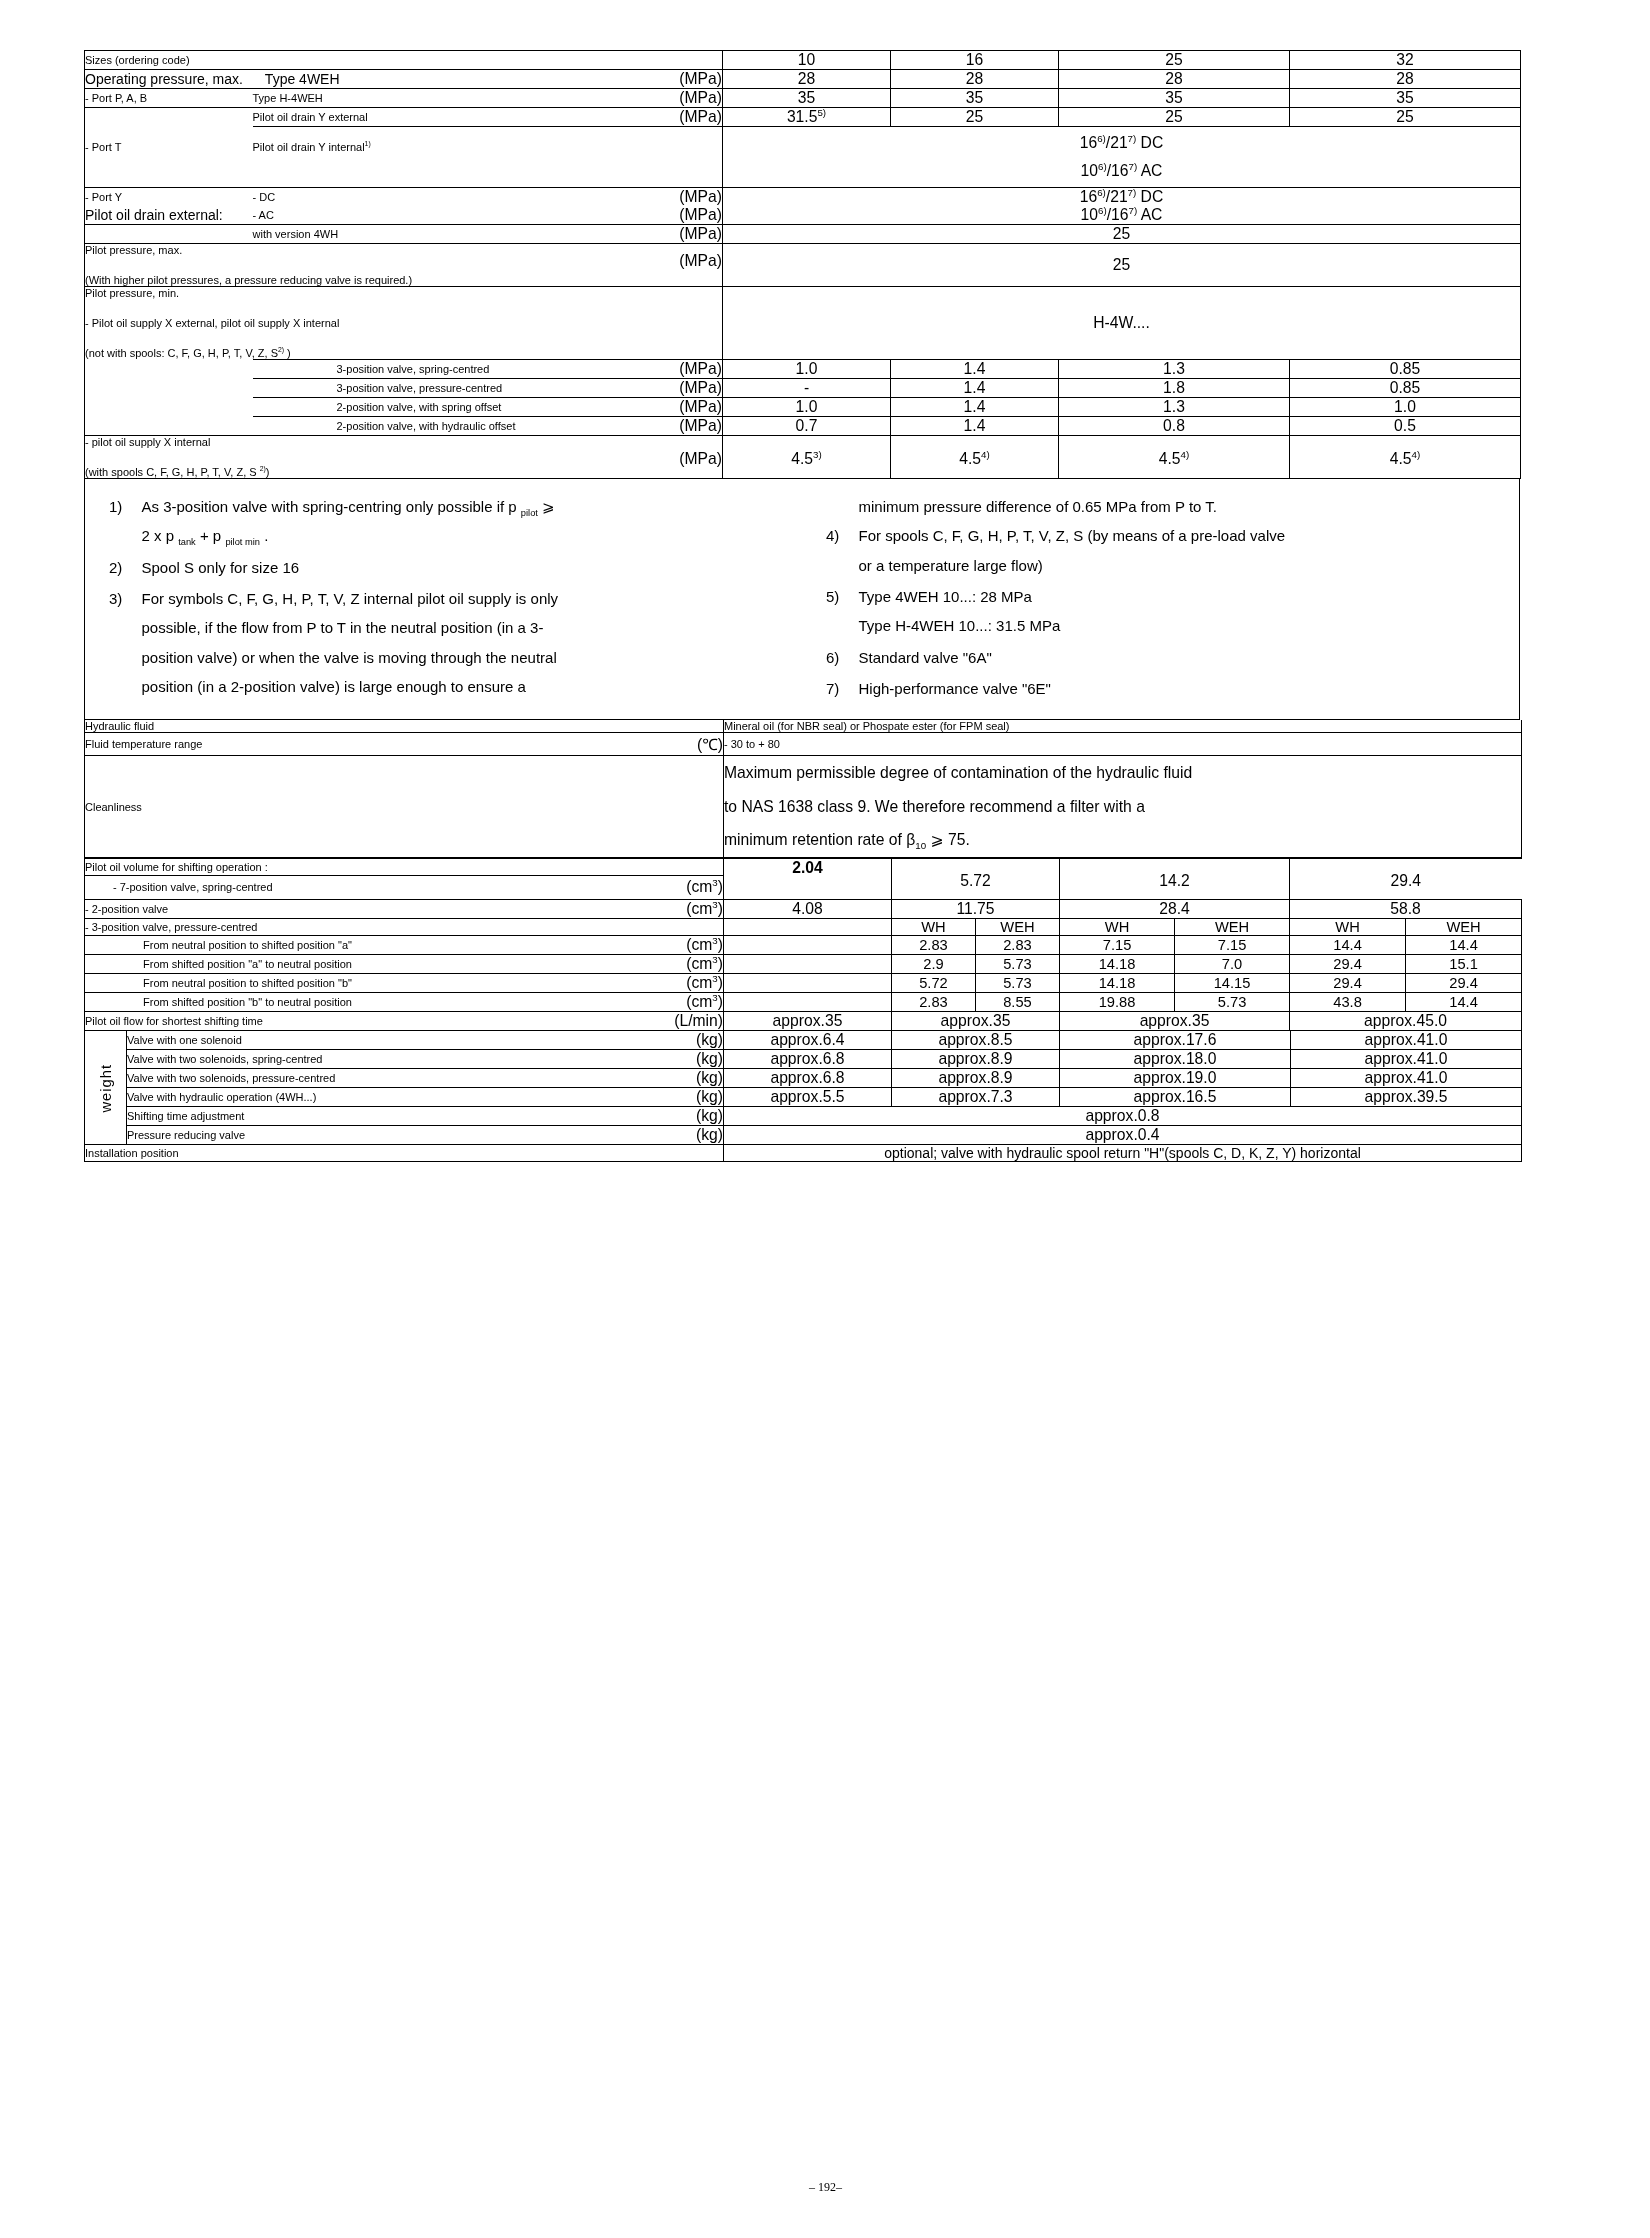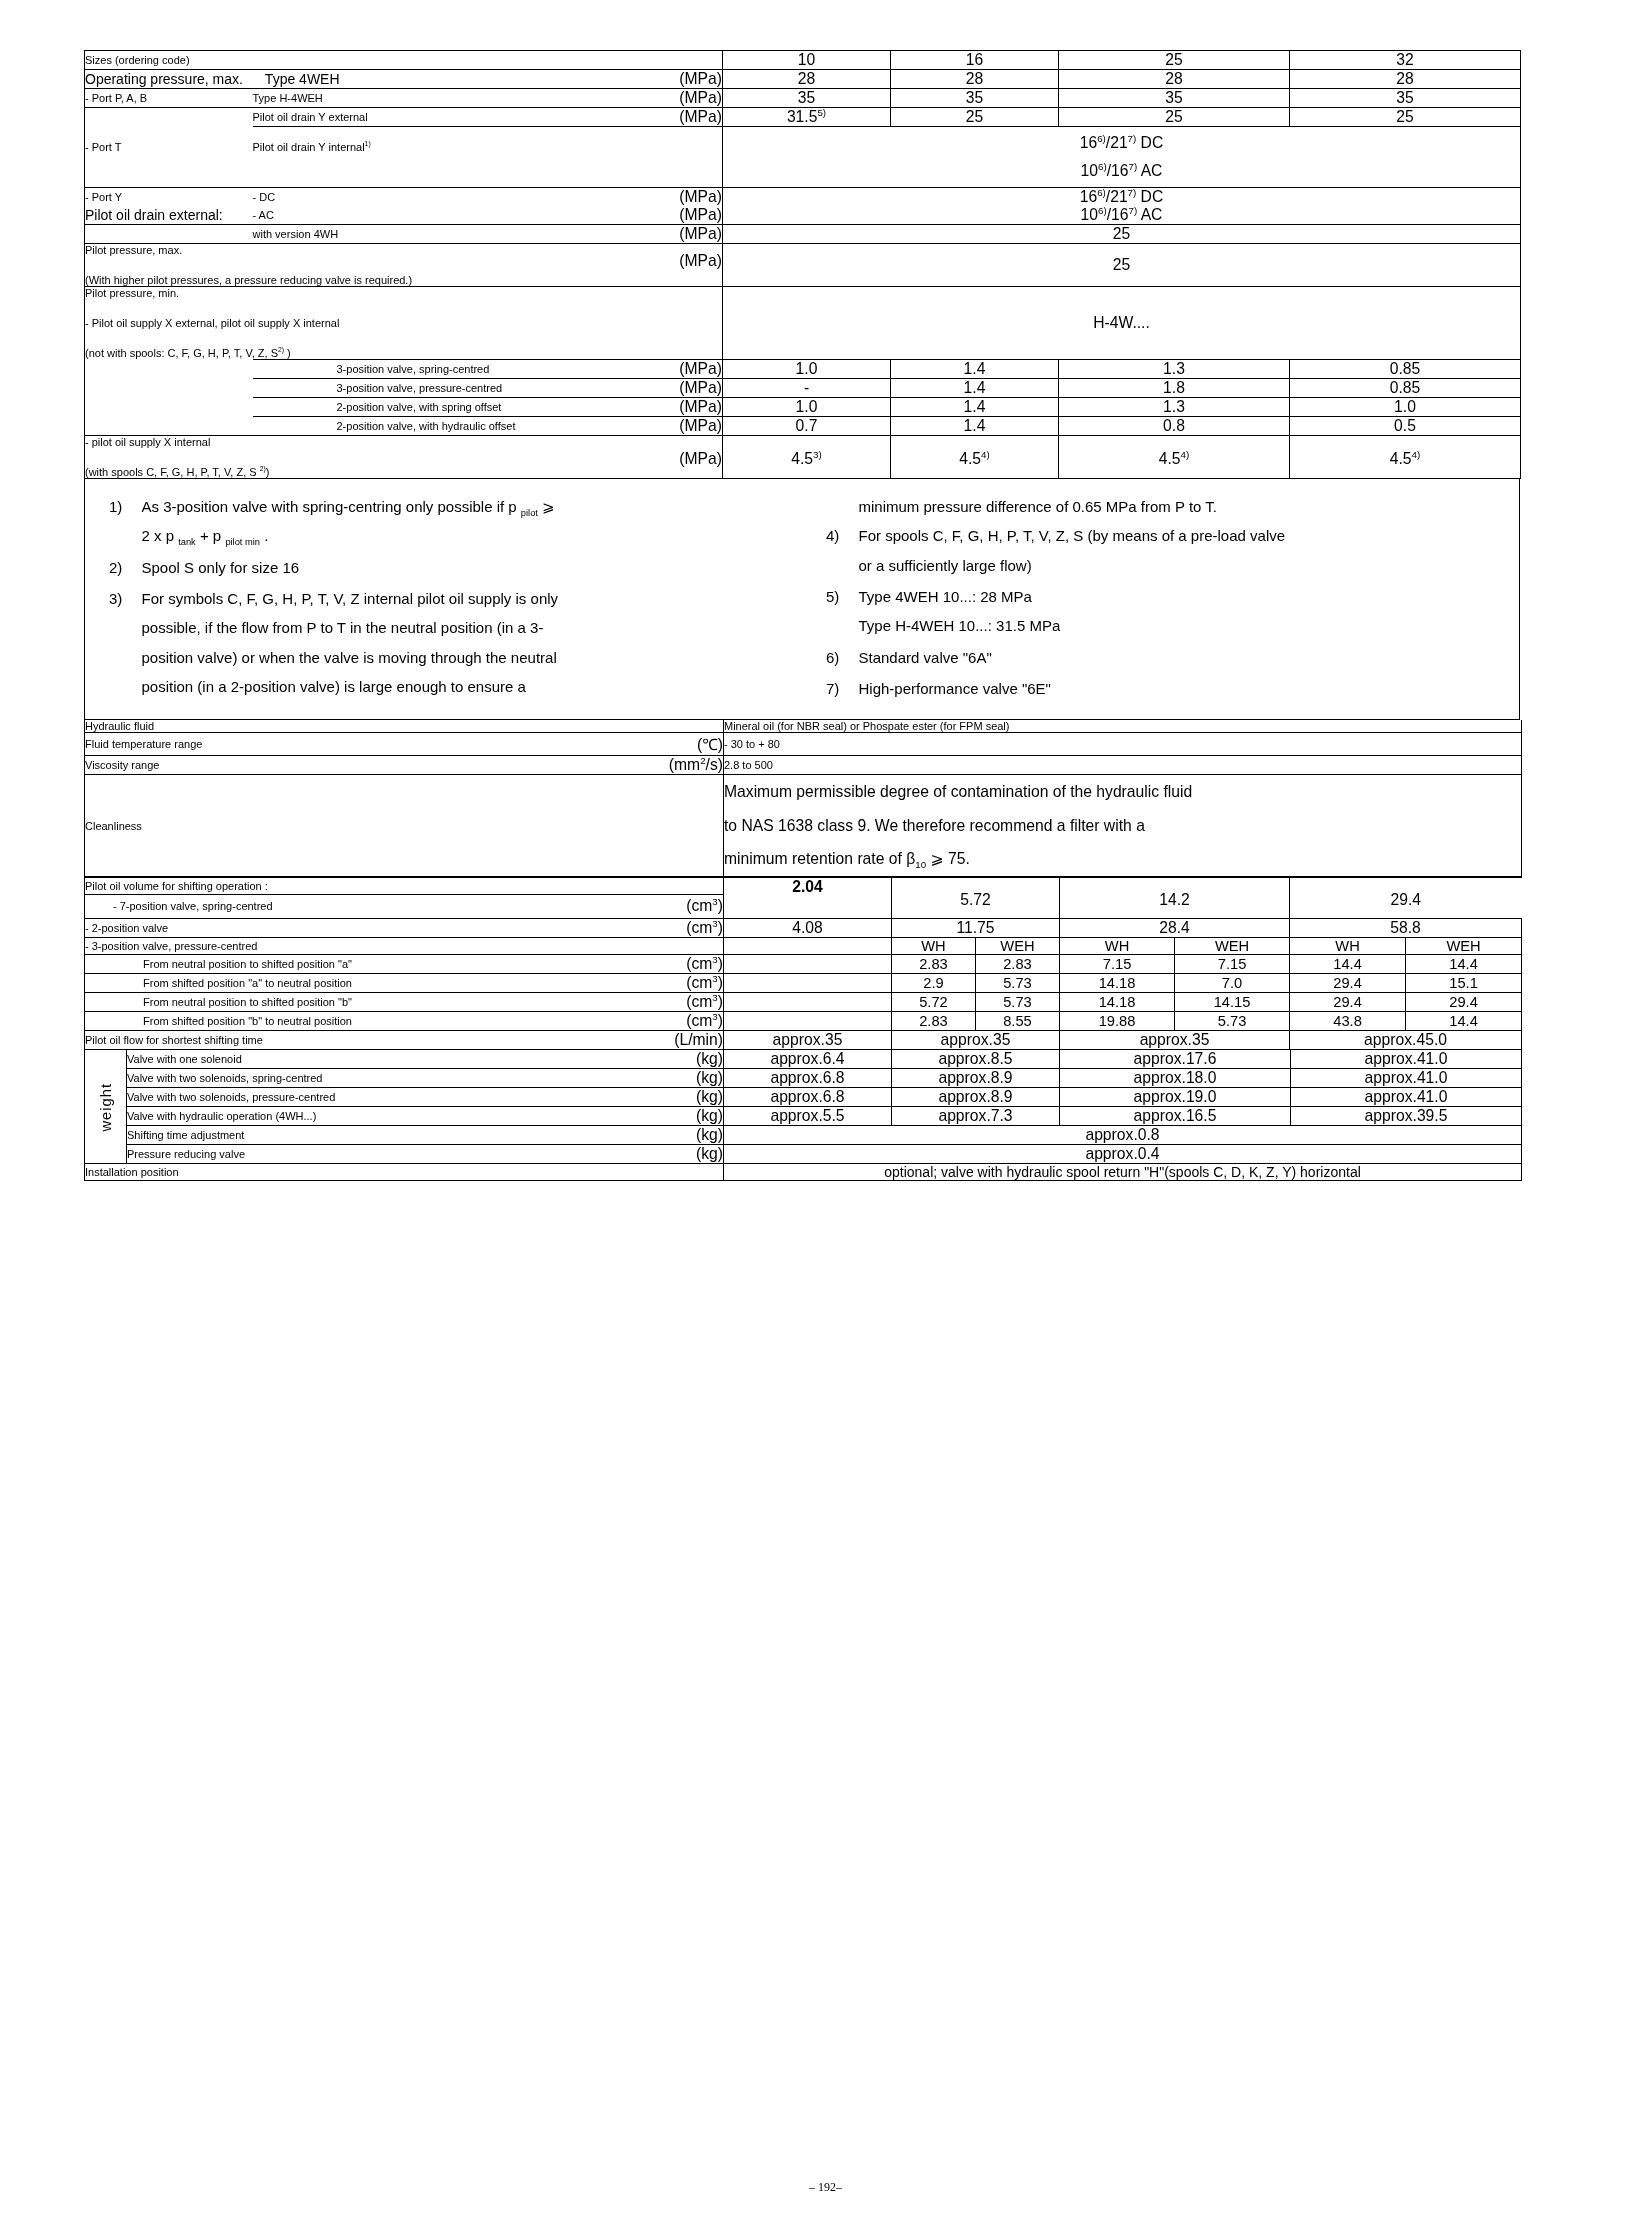--- a/index.html
+++ b/index.html
@@ -259,21 +259,21 @@
                     <div>position (in a 2-position valve) is large enough to  ensure a</div>
                   </div>
                 </div>
               </div>
           <div class="fn-col" id="fn-right">
                 <div class="fn-cont">minimum pressure difference of 0.65 MPa from P to T.</div>
                 <div class="fn-item">
                   <div class="fn-num">4)</div>
                   <div class="fn-txt">
                     <div>For spools C, F, G, H, P, T, V, Z, S  (by means of a pre-load  valve</div>
-                    <div>or a sufficiently large flow)</div>
+                    <div>or a temperature large flow)</div>
                   </div>
                 </div>
                 <div class="fn-item">
                   <div class="fn-num">5)</div>
                   <div class="fn-txt">
                     <div>Type 4WEH 10...: 28 MPa</div>
                     <div>Type H-4WEH 10...: 31.5 MPa</div>
                   </div>
                 </div>
                 <div class="fn-item">
@@ -304,25 +304,20 @@
     <tbody>
         <tr>
       <td class="lbl bl2 nobr nobt">Hydraulic fluid</td>
       <td class="unit nobl nobt"></td>
       <td class="lbl br2 nobt">Mineral oil (for NBR seal) or Phospate ester (for FPM seal)</td>
     </tr>
     <tr>
       <td class="lbl bl2 nobr">Fluid temperature range</td>
       <td class="unit nobl">(℃)</td>
       <td class="lbl br2">- 30 to + 80</td>
-    </tr>
-    <tr>
-      <td class="lbl bl2 nobr">Viscosity range</td>
-      <td class="unit nobl"><span>(mm</span><sup>2</sup><span>/s)</span></td>
-      <td class="lbl br2">2.8 to 500</td>
     </tr>
     <tr>
       <td class="lbl bl2 nobr">Cleanliness</td>
       <td class="unit nobl"></td>
       <td class="clean-txt br2">
         <div>Maximum permissible degree of contamination of the hydraulic fluid</div>
         <div>to NAS 1638 class 9. We therefore recommend a filter with a</div>
         <div>
           <span>minimum retention rate of </span><span>β</span><sub>10</sub><span> ⩾ 75.</span>
         </div>

